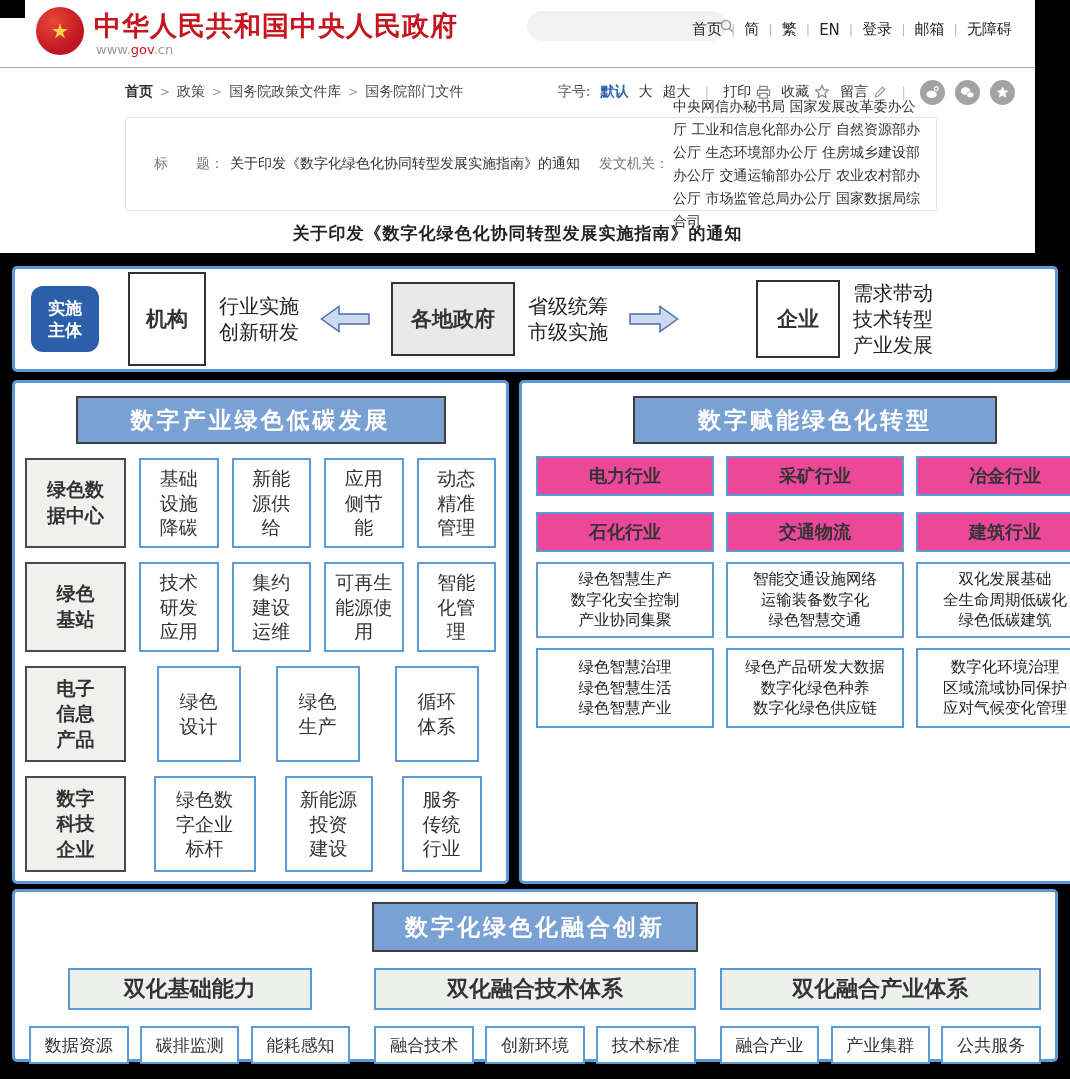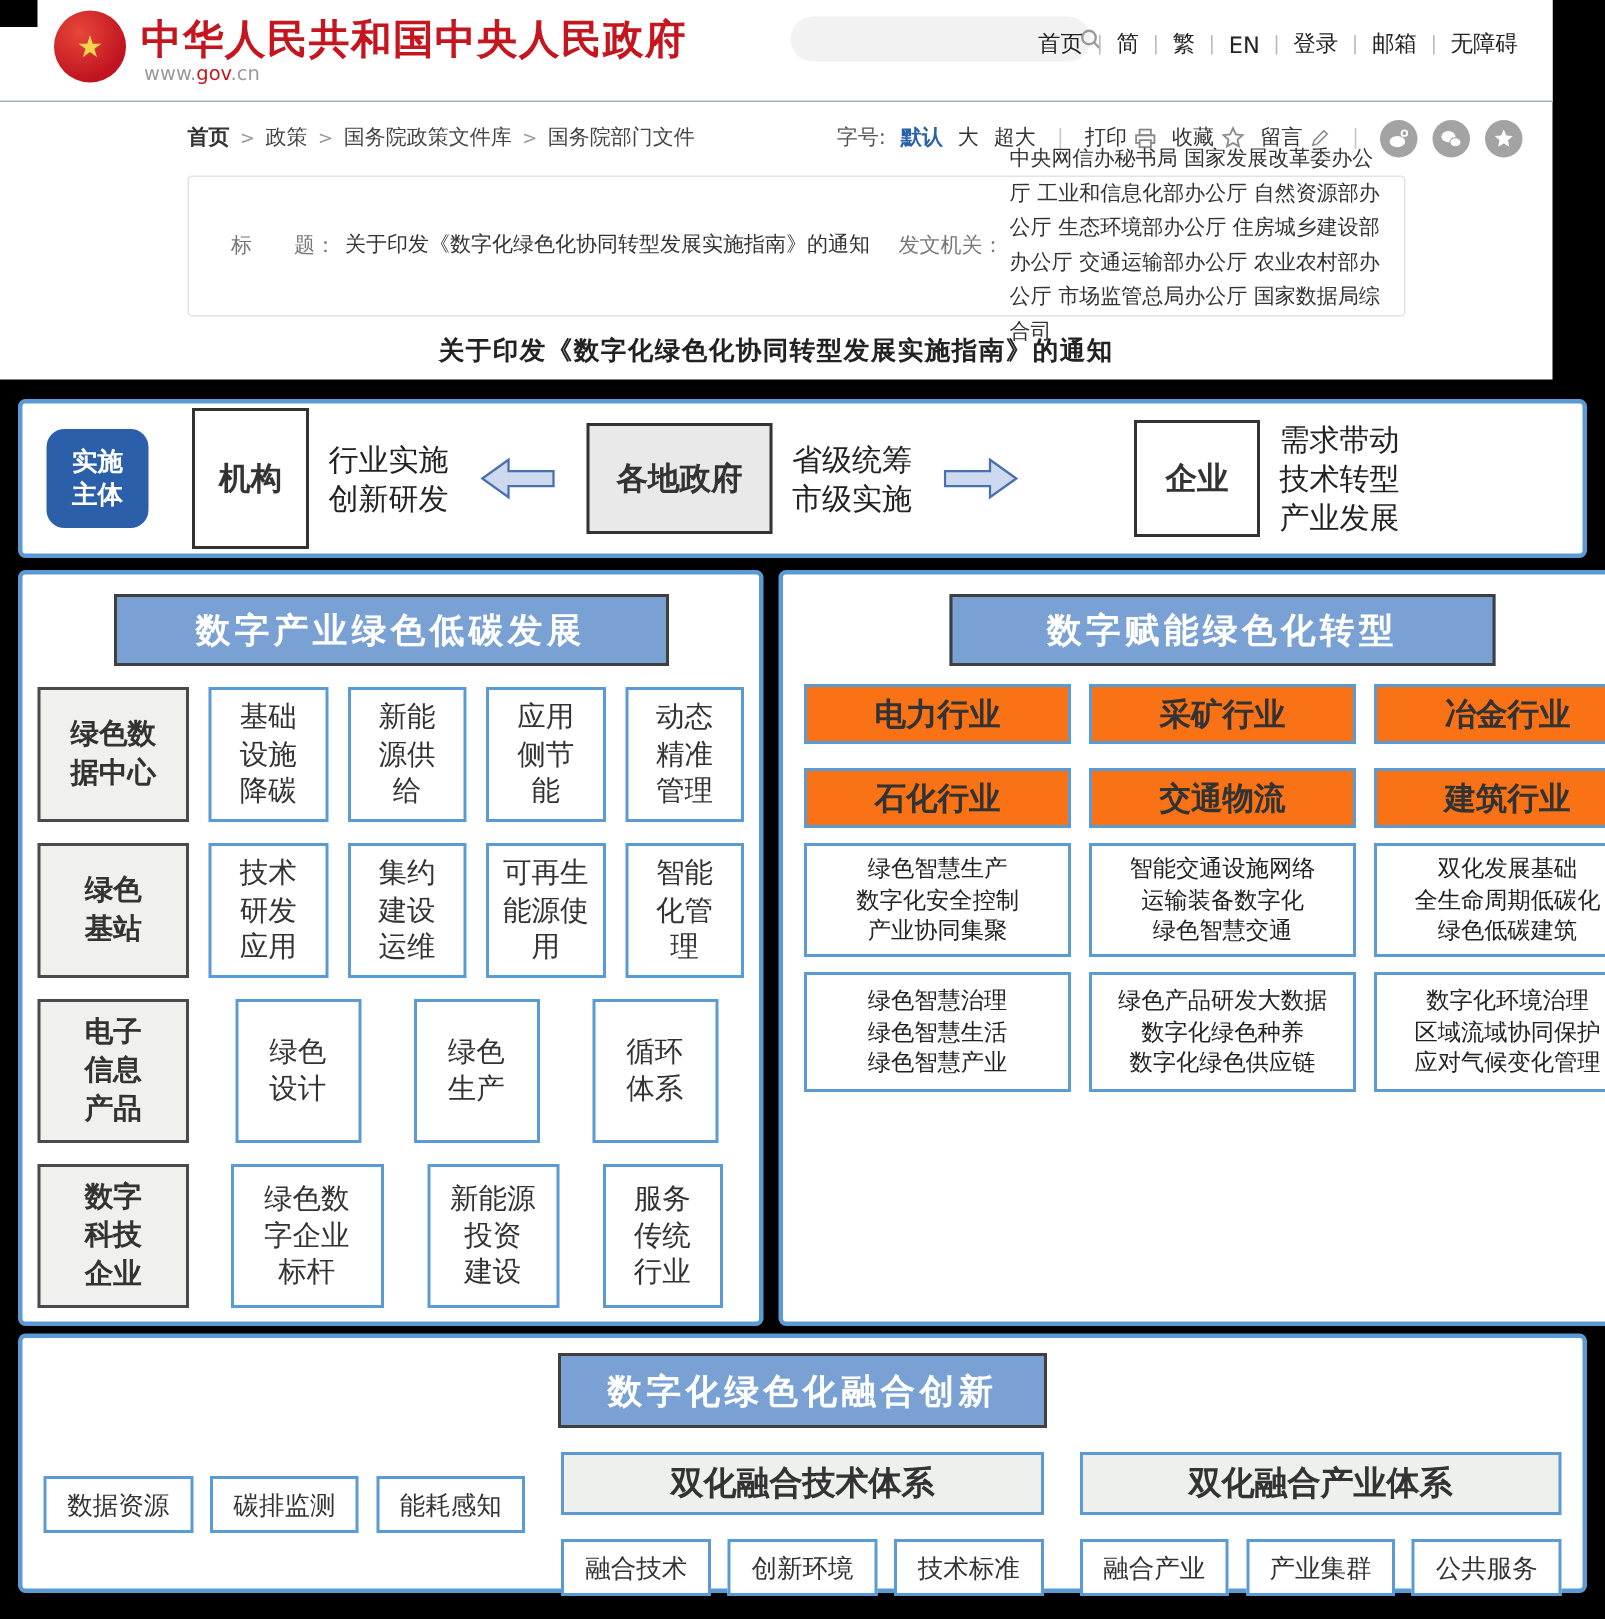--- a/index.html
+++ b/index.html
@@ -61,21 +61,21 @@
   .arrow{flex:none;margin:0 8px;}
   
   .prow{display:flex;align-items:stretch;margin:14px 10px 0;gap:13px;}
   .phead{width:101px;background:#f0f0ee;border:2px solid #4a4a4a;font-weight:700;font-size:19px;line-height:1.35;flex:none;}
   .pcell{flex:1;background:#fff;border:2px solid #5b9bd5;font-size:19px;line-height:1.3;}
   .prest{flex:1;display:flex;justify-content:space-around;align-items:stretch;}
   .prest .pcell{flex:none;}
   
   .grow{display:flex;gap:12px;margin:12px 14px 0;}
   .grow > *{flex:1;}
-  .ind{background:#f97316;border:2px solid #5b9bd5;font-weight:700;font-size:21px;height:40px;}
+  .ind{background:#ec4899;border:2px solid #5b9bd5;font-weight:700;font-size:18px;height:40px;}
   .gdesc{display:flex;gap:12px;margin:10px 14px 0;}
   .gdesc > *{flex:1;}
   .dbox{background:#fff;border:2px solid #5b9bd5;font-size:15.5px;line-height:1.35;color:#222;padding:4px 2px;}
   
   .bcols{display:flex;margin:16px 14px 0;gap:24px;}
   .bcol{flex:1;display:flex;flex-direction:column;align-items:center;}
   .bcol .bhead{background:#eef0ee;border:2px solid #5b9bd5;font-weight:700;font-size:22px;height:42px;width:100%;}
   .bcol.narrow .bhead{width:76%;}
   .bitems{display:flex;justify-content:space-between;width:100%;margin-top:16px;}
   .bitem{width:31%;height:38px;background:#fff;border:2px solid #5b9bd5;font-size:17px;}
@@ -314,20 +314,21 @@
     <div class="box dbox">数字化环境治理
 区域流域协同保护
 应对气候变化管理</div>
   </div>
 </div>
 
 <div class="panel p-bottom">
   <div class="panel-title" style="width:322px;height:46px;margin-top:10px;">数字化绿色化融合创新</div>
   <div class="bcols">
     <div class="bcol narrow">
+      <div class="box bhead">双化基础能力</div>
       <div class="bitems">
         <div class="box bitem">数据资源</div>
         <div class="box bitem">碳排监测</div>
         <div class="box bitem">能耗感知</div>
       </div>
     </div>
     <div class="bcol">
       <div class="box bhead">双化融合技术体系</div>
       <div class="bitems">
         <div class="box bitem">融合技术</div>

